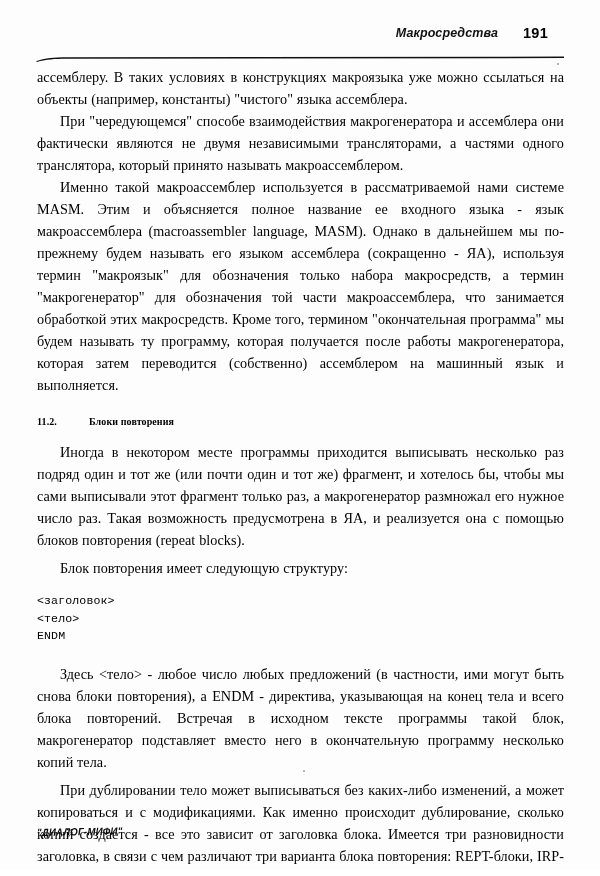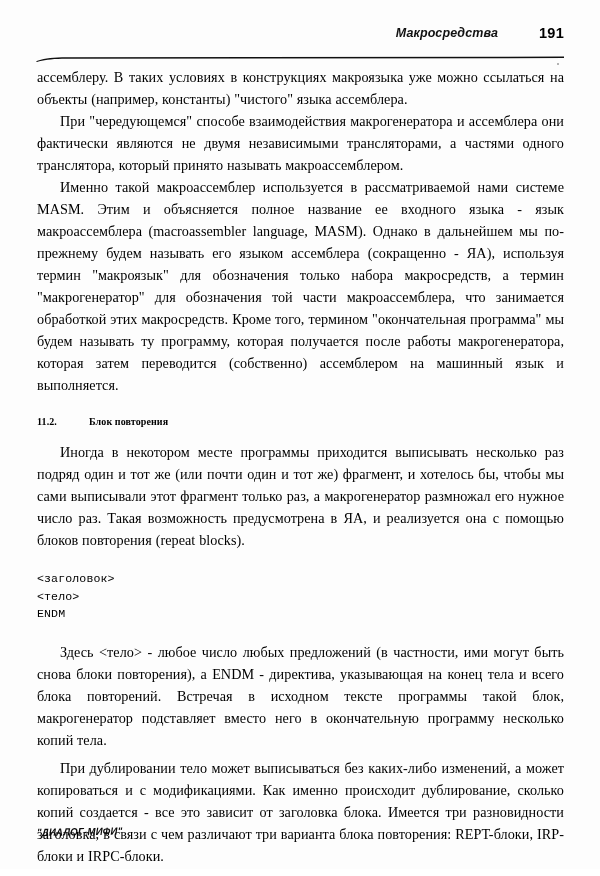--- a/index.html
+++ b/index.html
@@ -36,21 +36,21 @@
     font-family: "Liberation Sans", "DejaVu Sans", sans-serif;
     font-style: italic;
     font-weight: 600;
     font-size: 12.5px;
     letter-spacing: 0.1px;
     color: #111;
     white-space: nowrap;
   }
   #running-head .rh-page {
     position: absolute;
-    right: 0;
+    right: 16px;
     top: -1px;
     font-family: "Liberation Sans", "DejaVu Sans", sans-serif;
     font-weight: bold;
     font-size: 14.5px;
     letter-spacing: 0.3px;
     color: #000;
   }
 
   
   #head-rule {
@@ -173,29 +173,30 @@
     <p class="para no-indent">ассемблеру. В таких условиях в конструкциях макроязыка уже можно ссылаться на объекты (например, константы) "чистого" языка ассемблера.</p>
 
     <p class="para">При "чередующемся" способе взаимодействия макрогенератора и ассемблера они фактически являются не двумя независимыми трансляторами, а частями одного транслятора, который принято называть макроассемблером.</p>
 
     <p class="para">Именно такой макроассемблер используется в рассматриваемой нами системе MASM. Этим и объясняется полное название ее входного языка - язык макроассемблера (macroassembler language, MASM). Однако в дальнейшем мы по-прежнему будем называть его языком ассемблера (сокращенно - ЯА), используя термин "макроязык" для обозначения только набора макросредств, а термин "макрогенератор" для обозначения той части макроассемблера, что занимается обработкой этих макросредств. Кроме того, термином "окончательная программа" мы будем называть ту программу, которая получается после работы макрогенератора, которая затем переводится (собственно) ассемблером на машинный язык и выполняется.</p>
 
     <div class="sp-16"></div>
 
     <h2 class="sec-head">
       <span class="num">11.2.</span>
-      <span class="ttl">Блок повторения</span>
+      <span class="ttl">Блоки повторения</span>
     </h2>
 
     <div class="sp-9"></div>
 
     <p class="para">Иногда в некотором месте программы приходится выписывать несколько раз подряд один и тот же (или почти один и тот же) фрагмент, и хотелось бы, чтобы мы сами выписывали этот фрагмент только раз, а макрогенератор размножал его нужное число раз. Такая возможность предусмотрена в ЯА, и реализуется она с помощью блоков повторения (repeat blocks).</p>
 
     <div class="sp-6"></div>
 
+    <p class="para">Блок повторения имеет следующую структуру:</p>
 
     <div class="sp-13"></div>
 
     <pre class="code">&lt;заголовок&gt;
 &lt;тело&gt;
 ENDM</pre>
 
     <div class="sp-18"></div>
 
     <p class="para">Здесь &lt;тело&gt; - любое число любых предложений (в частности, ими могут быть снова блоки повторения), а ENDM - директива, указывающая на конец тела и всего блока повторений. Встречая в исходном тексте программы такой блок, макрогенератор подставляет вместо него в окончательную программу несколько копий тела.</p>

